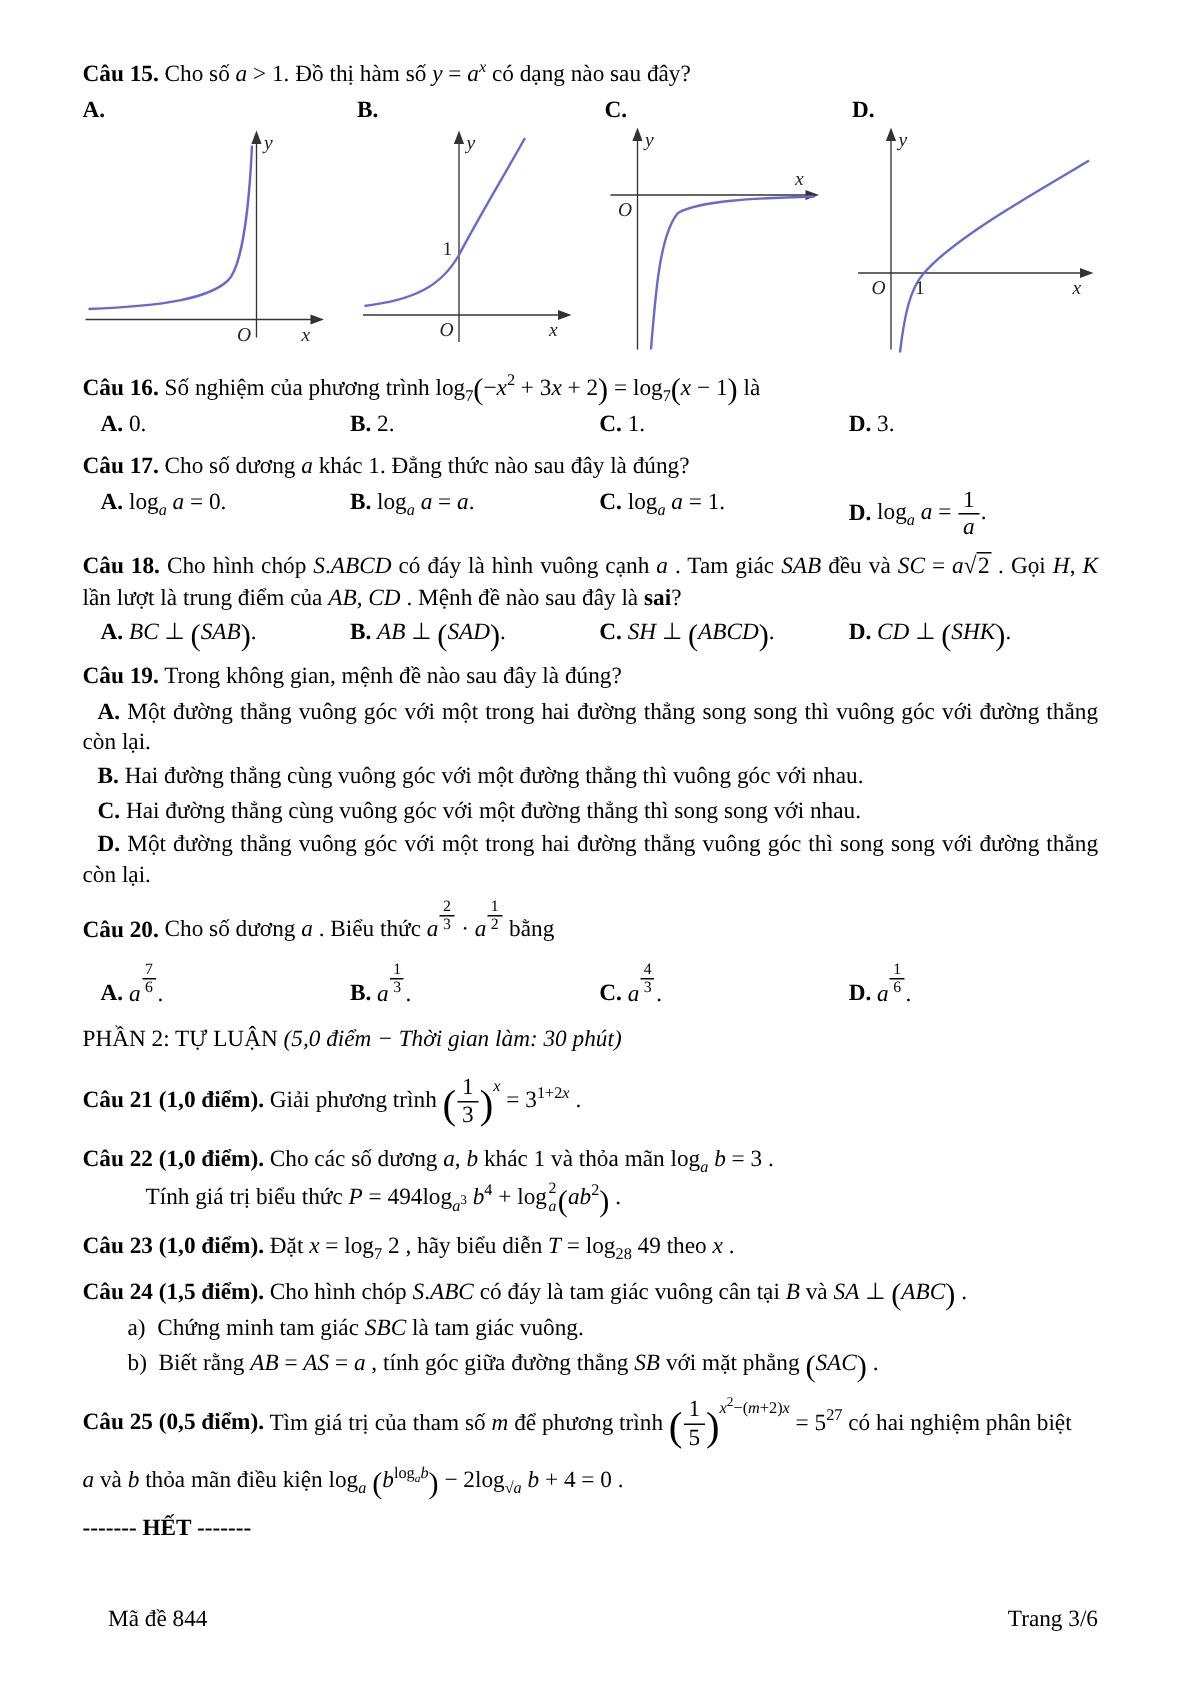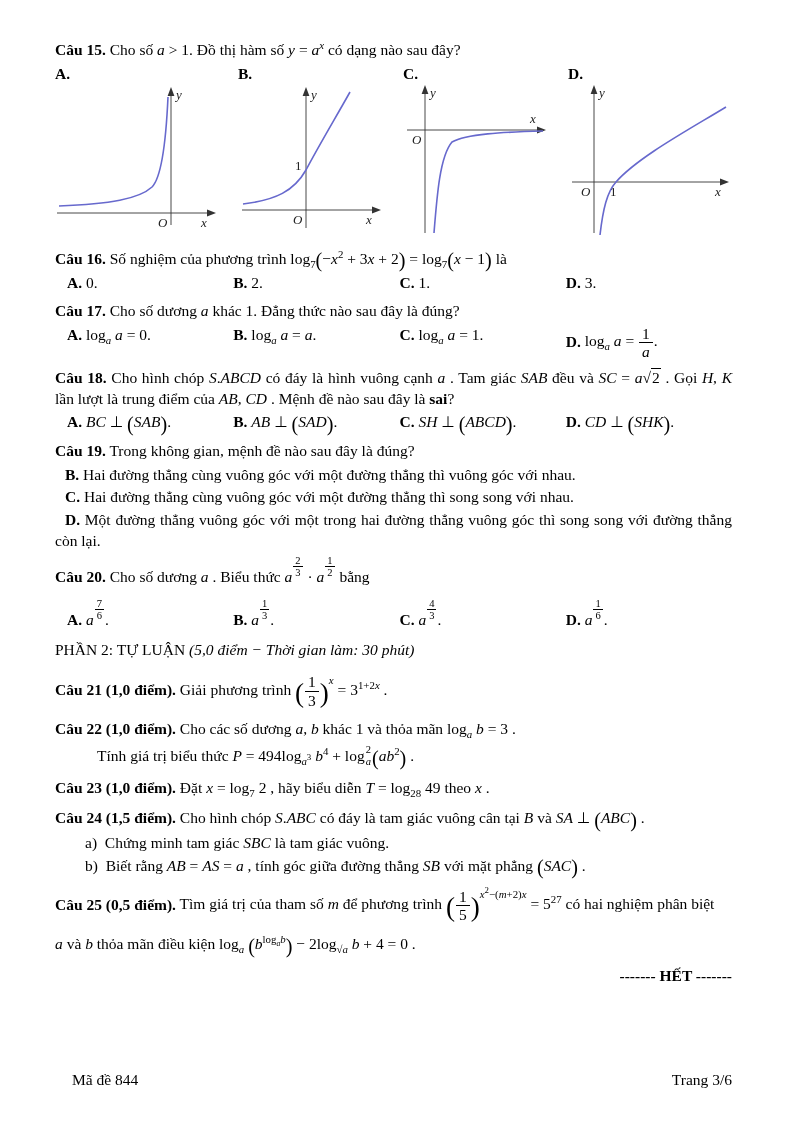--- a/index.html
+++ b/index.html
@@ -18,21 +18,21 @@
   .gcell svg{display:block}
   .graph text{font-family:"Liberation Serif",serif;font-size:13px;fill:#222}
   .graph text.it{font-style:italic}
   .opt-block{margin:0 0 2px;text-indent:10px;text-align:justify}
   .part2{margin:10px 0 12px}
   .part2 b{font-weight:normal}
   .part2 i{font-style:italic}
   .tallq{margin-bottom:10px;margin-top:4px}
   .line2{padding-left:42px;margin-bottom:10px;margin-top:4px}
   .subitem{padding-left:30px;margin-bottom:2px}
-  .het{text-align:right;margin:10px 0 0;font-weight:bold}
+  .het{text-align:left;margin:10px 0 0;font-weight:bold}
   .footer{position:absolute;left:72px;right:62px;top:1070px;display:flex;justify-content:space-between}
   sup,sub{font-size:0.7em;line-height:0}
   sup sup,sub sup{font-size:0.82em}
   .frac{display:inline-block;vertical-align:middle;text-align:center;line-height:1.15;margin:0 1px}
   .frac>span{display:block;padding:0 3px}
   .frac>span:first-child{border-bottom:1px solid #000}
   .efrac{display:inline-block;text-align:center;line-height:1.05;font-size:0.68em;vertical-align:0.55em;margin:0 1px}
   .efrac>span{display:block;padding:0 2px}
   .efrac>span:first-child{border-bottom:1px solid #000}
   .ss{display:inline-block;text-align:left;line-height:1.1;font-size:0.68em;vertical-align:-0.35em;margin:0 1px}
@@ -139,20 +139,21 @@
     <span class="opt"><b class="optk">A.</b> <span><i>BC</i> ⊥ <span class="lp2">(</span><i>SAB</i><span class="rp2">)</span>.</span></span>
     <span class="opt"><b class="optk">B.</b> <span><i>AB</i> ⊥ <span class="lp2">(</span><i>SAD</i><span class="rp2">)</span>.</span></span>
     <span class="opt"><b class="optk">C.</b> <span><i>SH</i> ⊥ <span class="lp2">(</span><i>ABCD</i><span class="rp2">)</span>.</span></span>
     <span class="opt"><b class="optk">D.</b> <span><i>CD</i> ⊥ <span class="lp2">(</span><i>SHK</i><span class="rp2">)</span>.</span></span>
   </div>
 
   <p class="q">
     <b class="qlabel">Câu 19.</b>
     <span>Trong không gian, mệnh đề nào sau đây là đúng?</span>
   </p>
+  <p class="opt-block"><b class="optk">A.</b> <span>Một đường thẳng vuông góc với một trong hai đường thẳng song song thì vuông góc với đường thẳng còn lại.</span></p>
   <p class="opt-block"><b class="optk">B.</b> <span>Hai đường thẳng cùng vuông góc với một đường thẳng thì vuông góc với nhau.</span></p>
   <p class="opt-block"><b class="optk">C.</b> <span>Hai đường thẳng cùng vuông góc với một đường thẳng thì song song với nhau.</span></p>
   <p class="opt-block"><b class="optk">D.</b> <span>Một đường thẳng vuông góc với một trong hai đường thẳng vuông góc thì song song với đường thẳng còn lại.</span></p>
 
   <p class="q tallq">
     <b class="qlabel">Câu 20.</b>
     <span>Cho số dương <i>a</i> . Biểu thức <i>a</i><span class="efrac"><span>2</span><span>3</span></span> · <i>a</i><span class="efrac"><span>1</span><span>2</span></span> bằng</span>
   </p>
   <div class="opts">
     <span class="opt"><b class="optk">A.</b> <span><i>a</i><span class="efrac"><span>7</span><span>6</span></span>.</span></span>

